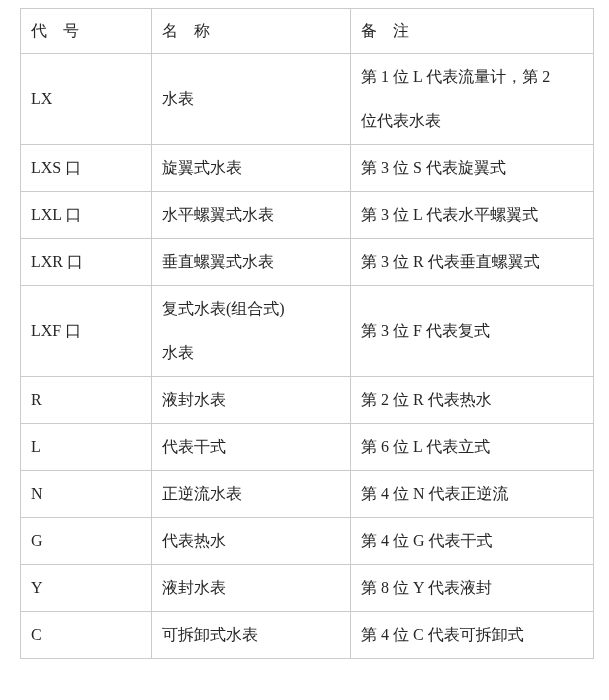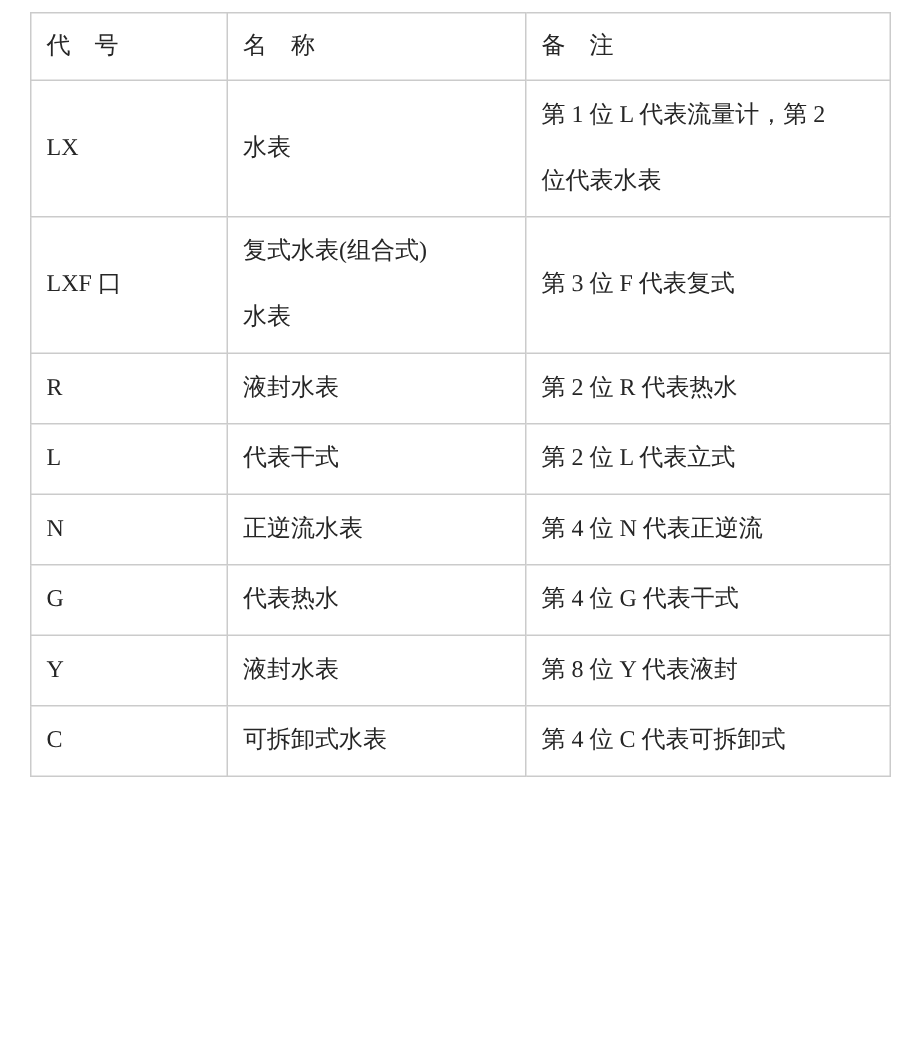--- a/index.html
+++ b/index.html
@@ -63,34 +63,49 @@
       </tr>
     </thead>
     <tbody>
         <tr>
           <td>LX</td>
           <td>水表</td>
           <td>第 1 位 L 代表流量计，第 2
 位代表水表</td>
         </tr>
         <tr>
+          <td>LXS 口</td>
+          <td>旋翼式水表</td>
+          <td>第 3 位 S 代表旋翼式</td>
+        </tr>
+        <tr>
+          <td>LXL 口</td>
+          <td>水平螺翼式水表</td>
+          <td>第 3 位 L 代表水平螺翼式</td>
+        </tr>
+        <tr>
+          <td>LXR 口</td>
+          <td>垂直螺翼式水表</td>
+          <td>第 3 位 R 代表垂直螺翼式</td>
+        </tr>
+        <tr>
           <td>LXF 口</td>
           <td>复式水表(组合式)
 水表</td>
           <td>第 3 位 F 代表复式</td>
         </tr>
         <tr>
           <td>R</td>
           <td>液封水表</td>
           <td>第 2 位 R 代表热水</td>
         </tr>
         <tr>
           <td>L</td>
           <td>代表干式</td>
-          <td>第 2 位 L 代表立式</td>
+          <td>第 6 位 L 代表立式</td>
         </tr>
         <tr>
           <td>N</td>
           <td>正逆流水表</td>
           <td>第 4 位 N 代表正逆流</td>
         </tr>
         <tr>
           <td>G</td>
           <td>代表热水</td>
           <td>第 4 位 G 代表干式</td>

